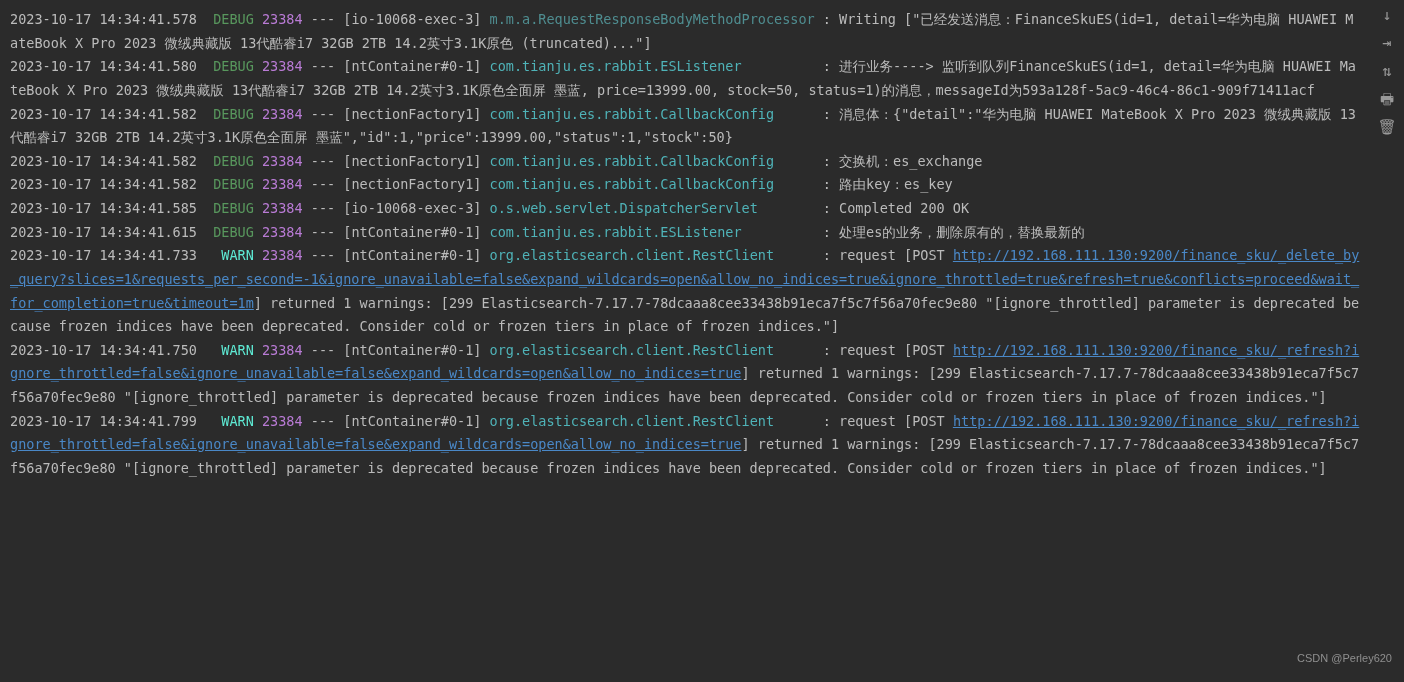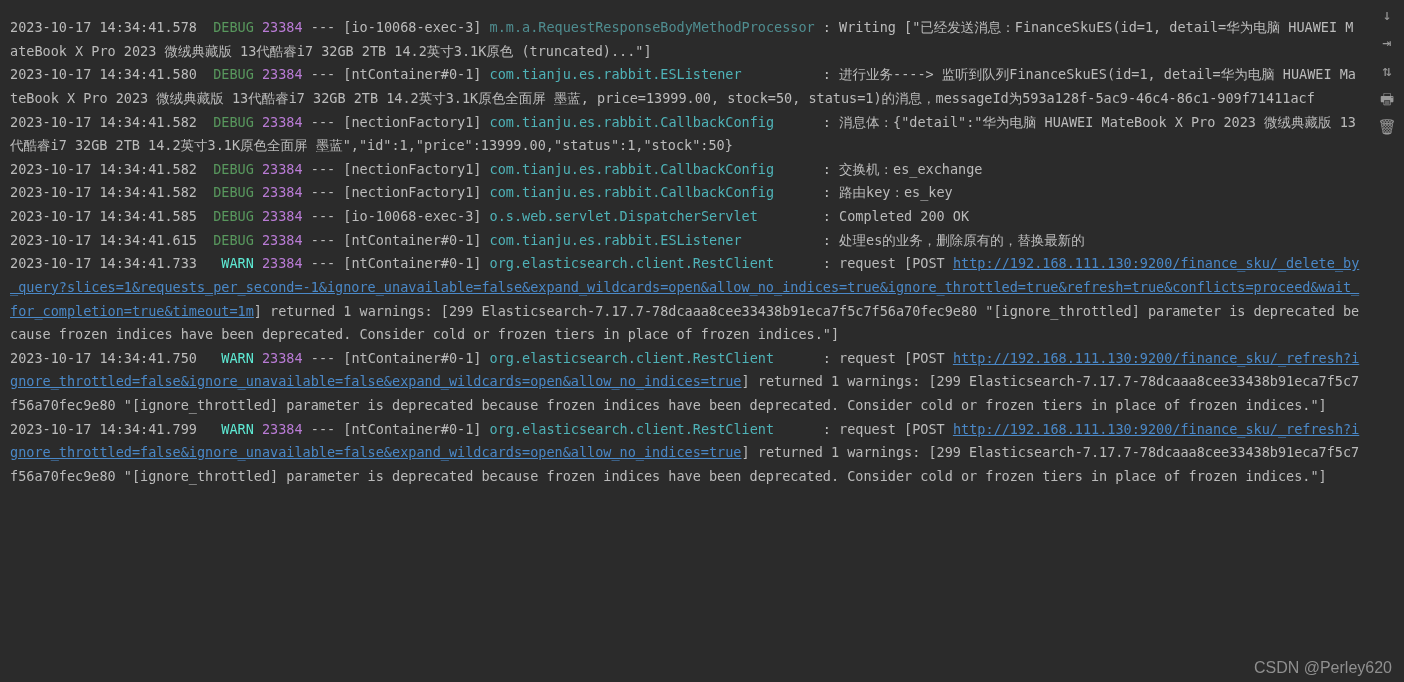--- a/index.html
+++ b/index.html
@@ -8,21 +8,21 @@
     color: #bbbbbb;
     font-family: "Menlo", "Consolas", monospace;
     font-size: 13.5px;
     line-height: 1.75;
     width: 1404px;
     height: 682px;
     overflow: hidden;
     position: relative;
   }
   .log-area {
-    padding: 16px 10px;
+    padding: 8px 10px;
     white-space: pre-wrap;
     word-break: break-all;
     width: 1370px;
     height: 100%;
     overflow: hidden;
   }
   .log-line { display: block; }
   .ts    { color: #bbbbbb; }
   .debug { color: #58975d; }
   .warn  { color: #5eead4; }
@@ -44,24 +44,24 @@
   }
   .tool-btn {
     width: 22px; height: 22px;
     display: flex; align-items: center; justify-content: center;
     color: #9a9a9a;
     cursor: pointer;
     font-size: 15px;
   }
   .watermark {
     position: absolute;
-    bottom: 0;
+    bottom: 14px;
     right: 12px;
     color: #8f8f8f;
-    font-size: 16px;
+    font-size: 11px;
     font-family: sans-serif;
   }
 </style>
 </head>
 <body>
 
 <div class="log-area" id="log-area"><span class="log-line"><span class="ts">2023-10-17 14:34:41.578</span>  <span class="debug">DEBUG</span> <span class="pid">23384</span> --- <span class="thread">[io-10068-exec-3]</span> <span class="logger-mma">m.m.a.RequestResponseBodyMethodProcessor</span> : <span class="msg">Writing ["已经发送消息：FinanceSkuES(id=1, detail=华为电脑 HUAWEI MateBook X Pro 2023 微绒典藏版 13代酷睿i7 32GB 2TB 14.2英寸3.1K原色 (truncated)..."]</span></span><span class="log-line"><span class="ts">2023-10-17 14:34:41.580</span>  <span class="debug">DEBUG</span> <span class="pid">23384</span> --- <span class="thread">[ntContainer#0-1]</span> <span class="logger-cyan">com.tianju.es.rabbit.ESListener         </span> : <span class="msg">进行业务----&gt; 监听到队列FinanceSkuES(id=1, detail=华为电脑 HUAWEI MateBook X Pro 2023 微绒典藏版 13代酷睿i7 32GB 2TB 14.2英寸3.1K原色全面屏 墨蓝, price=13999.00, stock=50, status=1)的消息，messageId为593a128f-5ac9-46c4-86c1-909f71411acf</span></span><span class="log-line"><span class="ts">2023-10-17 14:34:41.582</span>  <span class="debug">DEBUG</span> <span class="pid">23384</span> --- <span class="thread">[nectionFactory1]</span> <span class="logger-cyan">com.tianju.es.rabbit.CallbackConfig     </span> : <span class="msg">消息体：{"detail":"华为电脑 HUAWEI MateBook X Pro 2023 微绒典藏版 13代酷睿i7 32GB 2TB 14.2英寸3.1K原色全面屏 墨蓝","id":1,"price":13999.00,"status":1,"stock":50}</span></span><span class="log-line"><span class="ts">2023-10-17 14:34:41.582</span>  <span class="debug">DEBUG</span> <span class="pid">23384</span> --- <span class="thread">[nectionFactory1]</span> <span class="logger-cyan">com.tianju.es.rabbit.CallbackConfig     </span> : <span class="msg">交换机：es_exchange</span></span><span class="log-line"><span class="ts">2023-10-17 14:34:41.582</span>  <span class="debug">DEBUG</span> <span class="pid">23384</span> --- <span class="thread">[nectionFactory1]</span> <span class="logger-cyan">com.tianju.es.rabbit.CallbackConfig     </span> : <span class="msg">路由key：es_key</span></span><span class="log-line"><span class="ts">2023-10-17 14:34:41.585</span>  <span class="debug">DEBUG</span> <span class="pid">23384</span> --- <span class="thread">[io-10068-exec-3]</span> <span class="logger-cyan">o.s.web.servlet.DispatcherServlet       </span> : <span class="msg">Completed 200 OK</span></span><span class="log-line"><span class="ts">2023-10-17 14:34:41.615</span>  <span class="debug">DEBUG</span> <span class="pid">23384</span> --- <span class="thread">[ntContainer#0-1]</span> <span class="logger-cyan">com.tianju.es.rabbit.ESListener         </span> : <span class="msg">处理es的业务，删除原有的，替换最新的</span></span><span class="log-line"><span class="ts">2023-10-17 14:34:41.733</span>  <span class="warn"> WARN</span> <span class="pid">23384</span> --- <span class="thread">[ntContainer#0-1]</span> <span class="logger-cyan">org.elasticsearch.client.RestClient     </span> : <span class="msg">request [POST </span><span class="url">http://192.168.111.130:9200/finance_sku/_delete_by_query?slices=1&amp;requests_per_second=-1&amp;ignore_unavailable=false&amp;expand_wildcards=open&amp;allow_no_indices=true&amp;ignore_throttled=true&amp;refresh=true&amp;conflicts=proceed&amp;wait_for_completion=true&amp;timeout=1m</span><span class="msg">] returned 1 warnings: [299 Elasticsearch-7.17.7-78dcaaa8cee33438b91eca7f5c7f56a70fec9e80 "[ignore_throttled] parameter is deprecated because frozen indices have been deprecated. Consider cold or frozen tiers in place of frozen indices."]</span></span><span class="log-line"><span class="ts">2023-10-17 14:34:41.750</span>  <span class="warn"> WARN</span> <span class="pid">23384</span> --- <span class="thread">[ntContainer#0-1]</span> <span class="logger-cyan">org.elasticsearch.client.RestClient     </span> : <span class="msg">request [POST </span><span class="url">http://192.168.111.130:9200/finance_sku/_refresh?ignore_throttled=false&amp;ignore_unavailable=false&amp;expand_wildcards=open&amp;allow_no_indices=true</span><span class="msg">] returned 1 warnings: [299 Elasticsearch-7.17.7-78dcaaa8cee33438b91eca7f5c7f56a70fec9e80 "[ignore_throttled] parameter is deprecated because frozen indices have been deprecated. Consider cold or frozen tiers in place of frozen indices."]</span></span><span class="log-line"><span class="ts">2023-10-17 14:34:41.799</span>  <span class="warn"> WARN</span> <span class="pid">23384</span> --- <span class="thread">[ntContainer#0-1]</span> <span class="logger-cyan">org.elasticsearch.client.RestClient     </span> : <span class="msg">request [POST </span><span class="url">http://192.168.111.130:9200/finance_sku/_refresh?ignore_throttled=false&amp;ignore_unavailable=false&amp;expand_wildcards=open&amp;allow_no_indices=true</span><span class="msg">] returned 1 warnings: [299 Elasticsearch-7.17.7-78dcaaa8cee33438b91eca7f5c7f56a70fec9e80 "[ignore_throttled] parameter is deprecated because frozen indices have been deprecated. Consider cold or frozen tiers in place of frozen indices."]</span></span></div>
 
 <div class="toolbar">
   <div class="tool-btn">↓</div>

